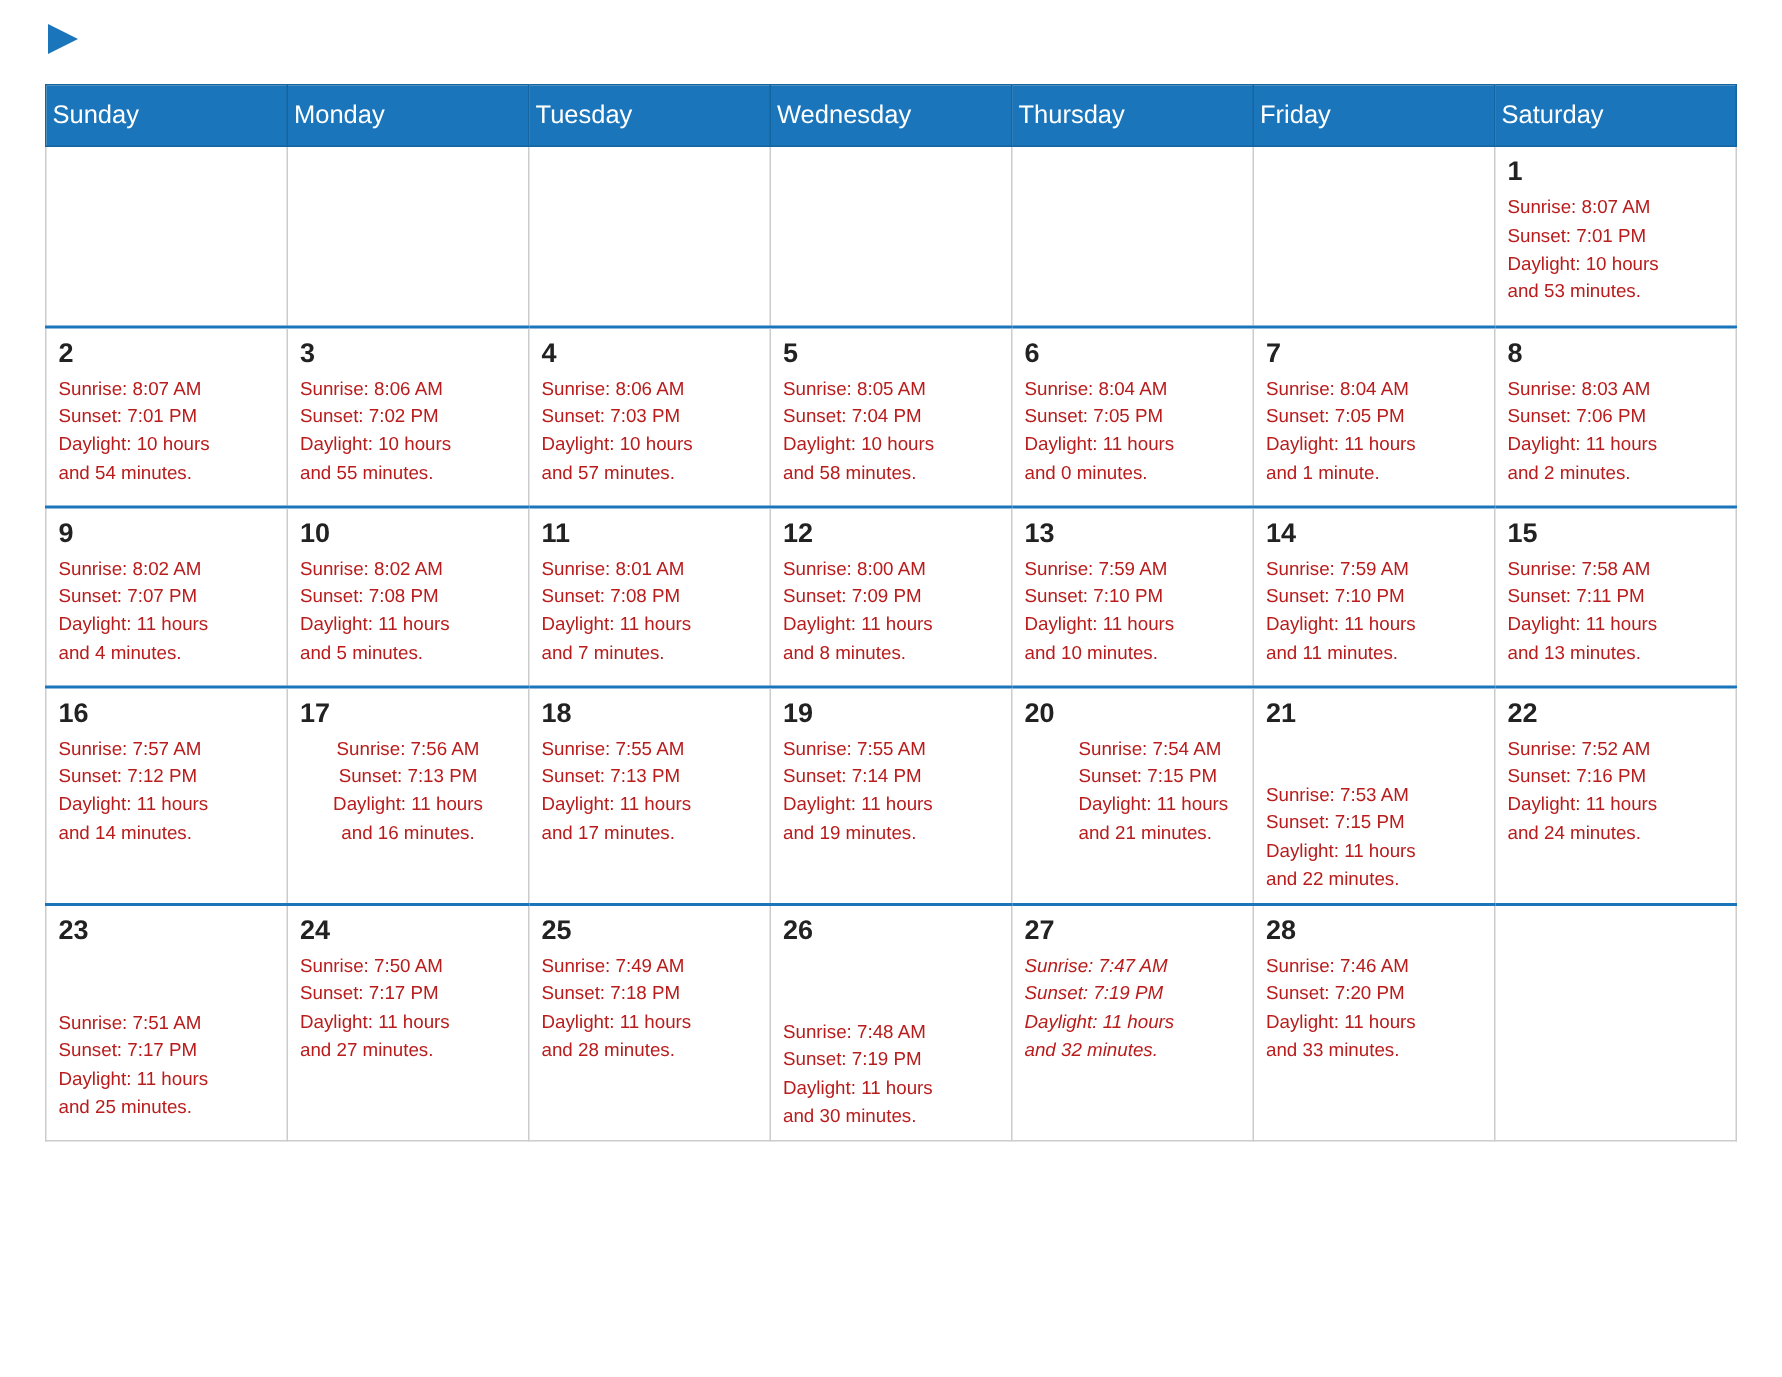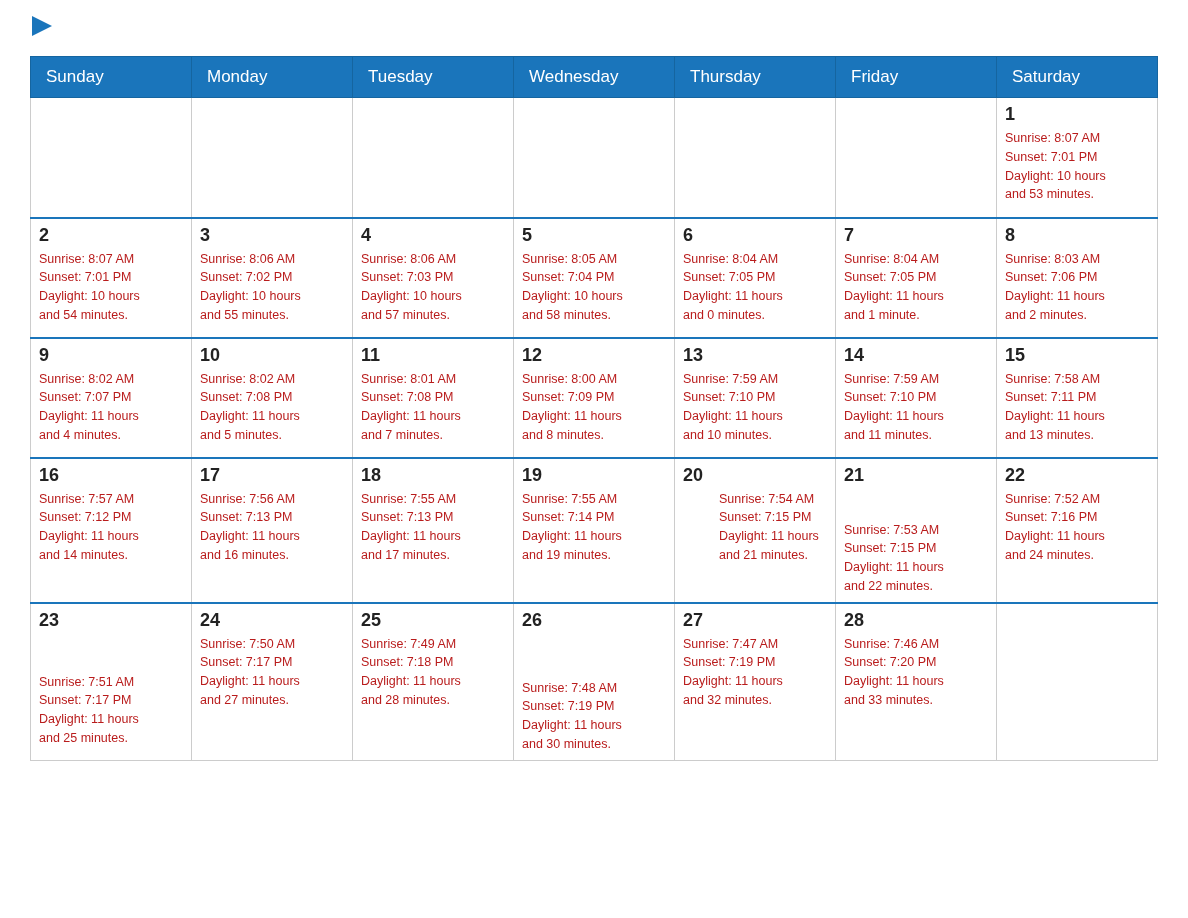--- a/index.html
+++ b/index.html
@@ -53,21 +53,21 @@
       margin-top: 4px;
     }
     .calendar {
       width: 100%;
       border-collapse: collapse;
       border: 1px solid #aaa;
     }
     .calendar th {
       background-color: #1a75bb;
       color: #fff;
-      padding: 10px 15px;
+      padding: 10px 4px;
       text-align: left;
       font-size: 17px;
       font-weight: normal;
       border: 1px solid #1565a0;
     }
     .calendar td {
       vertical-align: top;
       padding: 6px 8px;
       border: 1px solid #ccc;
       width: 14.28%;
@@ -248,21 +248,21 @@
       <tr class="row-divider">
         <td>
           <div class="day-number">16</div>
           <div class="day-info" style="white-space: pre-line;">Sunrise: 7:57 AM
 Sunset: 7:12 PM
 Daylight: 11 hours
 and 14 minutes.</div>
         </td>
         <td>
           <div class="day-number">17</div>
-          <div class="day-info" style="white-space: pre-line;">Sunrise: 7:56 AM
+          <div class="day-info" style="white-space: pre-line; text-align: center;">Sunrise: 7:56 AM
 Sunset: 7:13 PM
 Daylight: 11 hours
 and 16 minutes.</div>
         </td>
         <td>
           <div class="day-number">18</div>
           <div class="day-info" style="white-space: pre-line;">Sunrise: 7:55 AM
 Sunset: 7:13 PM
 Daylight: 11 hours
 and 17 minutes.</div>
@@ -320,21 +320,21 @@
         </td>
         <td>
           <div class="day-number">26</div>
           <div class="day-info" style="white-space: pre-line; margin-top: 48px;">Sunrise: 7:48 AM
 Sunset: 7:19 PM
 Daylight: 11 hours
 and 30 minutes.</div>
         </td>
         <td>
           <div class="day-number">27</div>
-          <div class="day-info" style="white-space: pre-line;">Sunrise: 7:47 AM
+          <div class="day-info" style="white-space: pre-line; font-style: italic;">Sunrise: 7:47 AM
 Sunset: 7:19 PM
 Daylight: 11 hours
 and 32 minutes.</div>
         </td>
         <td>
           <div class="day-number">28</div>
           <div class="day-info" style="white-space: pre-line;">Sunrise: 7:46 AM
 Sunset: 7:20 PM
 Daylight: 11 hours
 and 33 minutes.</div>

